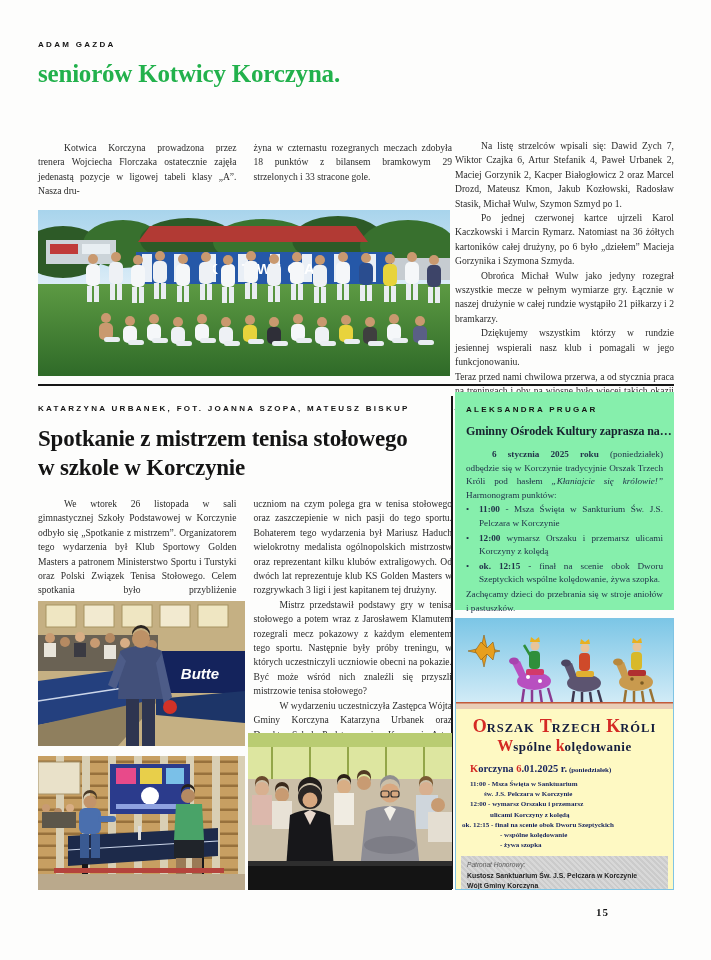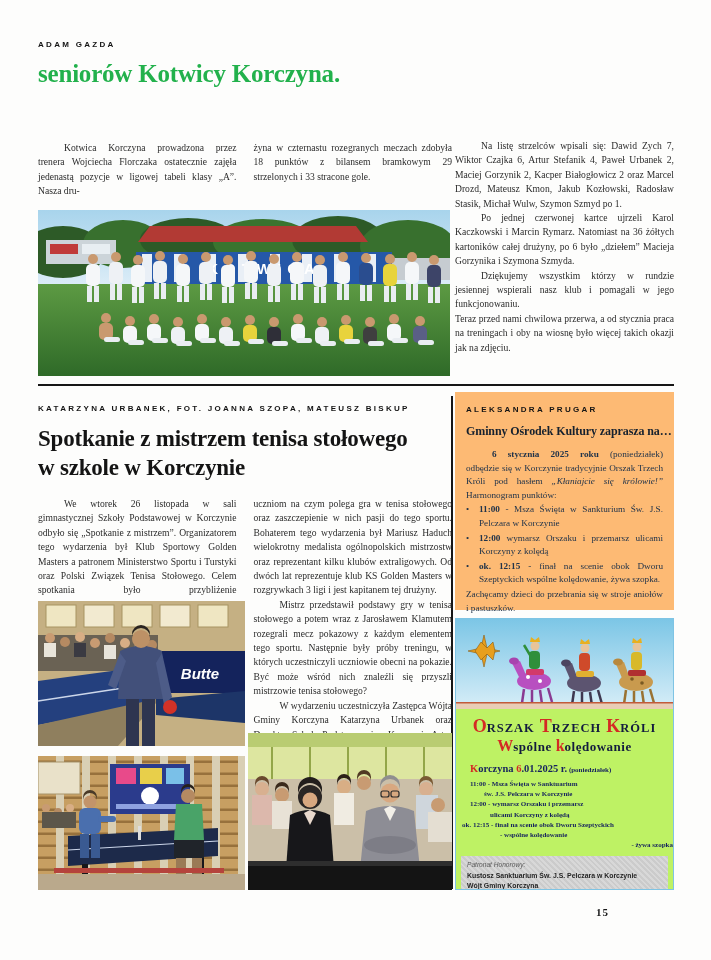--- a/index.html
+++ b/index.html
@@ -15,52 +15,52 @@
   .bodytxt{font-size:9.6px;line-height:14.4px;text-align:justify;color:#2b2b2b;}
   .bodytxt p{margin:0;}
   .ind{text-indent:26px;}
   .stretch-last{text-align-last:justify;}
   .cols{display:flex;gap:17px;}
   .cols .c{flex:1;}
   .rule-h{background:#161616;height:1.6px;}
   .rule-v{background:#161616;width:1.5px;}
   .photo{display:block;}
   
-  .bluebox{background:#fdba74;box-sizing:border-box;padding:11px 11px 8px 11px;}
+  .bluebox{background:#86efac;box-sizing:border-box;padding:11px 11px 8px 11px;}
   .gok-title{font-weight:700;font-size:12px;letter-spacing:-0.1px;color:#16212e;
              margin:10px 0 9px 0;white-space:nowrap;}
   .gok-body{font-size:9.2px;line-height:13.6px;text-align:justify;color:#22344a;}
   .gok-body b{font-weight:700;}
   .gok-body i{font-style:italic;}
   .bullet{display:flex;margin-top:1px;}
   .bullet .dot{width:13px;flex:0 0 13px;font-size:9px;}
   .bullet .btxt{flex:1;font-size:9.2px;line-height:13.6px;text-align:justify;color:#22344a;}
   
-  .poster{background:#bef264;border:1px solid #7fc4e4;box-sizing:border-box;overflow:hidden;}
+  .poster{background:#fef9c3;border:1px solid #7fc4e4;box-sizing:border-box;overflow:hidden;}
   .p-title{display:flex;justify-content:center;align-items:baseline;gap:5px;margin-top:3px;
            font-weight:700;color:#131c3e;}
   .p-title .cap{color:#d42a24;font-size:18px;}
   .p-title .rest{font-size:12.5px;letter-spacing:1px;}
   .p-sub{display:flex;justify-content:center;align-items:baseline;margin-top:0;
          font-weight:700;color:#131c3e;}
   .p-sub .cap{color:#d42a24;font-size:16px;}
   .p-sub .rest{font-size:13px;letter-spacing:0.5px;}
   .p-sub .sp{width:4px;}
   .p-date{margin:8px 0 0 14px;font-weight:700;color:#16235e;font-size:10.5px;}
   .p-date .red{color:#d42a24;}
   .p-date .wd{font-size:7px;font-weight:700;}
   .sched{margin-top:5px;font-weight:700;color:#16235e;font-size:7px;line-height:10.2px;
          font-family:"Liberation Serif",serif;}
   .sched div:nth-child(1){padding-left:14px;}
   .sched div:nth-child(2){padding-left:28px;}
   .sched div:nth-child(3){padding-left:14px;}
   .sched div:nth-child(4){padding-left:34px;}
   .sched div:nth-child(5){padding-left:6px;}
   .sched div:nth-child(6){padding-left:44px;}
-  .sched div:nth-child(7){padding-left:44px;text-align:right;}
+  .sched div:nth-child(7){padding-left:44px;}
   .patronat{margin:6px 5px 5px 5px;background:#d6d6d6;
             background-image:repeating-linear-gradient(45deg,rgba(0,0,0,.05) 0 2px,rgba(255,255,255,.05) 2px 4px);
             padding:5px 6px 6px 6px;}
   .patronat .lbl{font-family:"Liberation Sans",sans-serif;font-style:italic;font-size:6.6px;
                  color:#5a5a5a;margin-bottom:3px;}
   .patronat .l1,.patronat .l2{font-family:"Liberation Sans",sans-serif;font-weight:700;
                  font-size:6.9px;line-height:9.5px;color:#262626;}
   .pagenum{font-size:11px;font-weight:700;color:#1a1a1a;letter-spacing:1px;}
 </style>
 </head>
@@ -166,20 +166,21 @@
       <use href="#ps" x="308" y="130" fill="#e8d33c"></use>
         <use href="#ps" x="332" y="132" fill="#3f3f3f"></use>
       <use href="#ps" x="356" y="129" fill="#f5f7f9"></use>
         <use href="#ps" x="382" y="131" fill="#5a5f86"></use>
     </g>
   </svg>
 
   <div class="abs bodytxt" style="left:455px;top:139px;width:219px;">
     <p class="ind">Na listę strzelców wpisali się: Dawid Zych 7, Wiktor Czajka 6, Artur Stefanik 4, Paweł Urbanek 2, Maciej Gorzynik 2, Kacper Białogłowicz 2 oraz Marcel Drozd, Mateusz Kmon, Jakub Kozłowski, Radosław Stasik, Michał Wulw, Szymon Szmyd po 1.</p>
     <p class="ind">Po jednej czerwonej kartce ujrzeli Karol Kaczkowski i Marcin Rymarz. Natomiast na 36 żółtych kartoników całej drużyny, po 6 było „dziełem” Macieja Gorzynika i Szymona Szmyda.</p>
+    <p class="ind">Obrońca Michał Wulw jako jedyny rozegrał wszystkie mecze w pełnym wymiarze gry. Łącznie w naszej drużynie w całej rundzie wystąpiło 21 piłkarzy i 2 bramkarzy.</p>
     <p class="ind">Dziękujemy wszystkim którzy w rundzie jesiennej wspierali nasz klub i pomagali w jego funkcjonowaniu.</p>
     <p>Teraz przed nami chwilowa przerwa, a od stycznia praca na treningach i oby na wiosnę było więcej takich okazji jak na zdjęciu.</p>
   </div>
 
   <div class="abs rule-h" style="left:38px;top:384px;width:636px;"></div>
   <div class="abs rule-v" style="left:451px;top:396px;height:493px;"></div>
 
   <div class="abs h2" style="left:38px;top:424px;">
     <div>Spotkanie z mistrzem tenisa stołowego</div>
     <div>w szkole w Korczynie</div>

